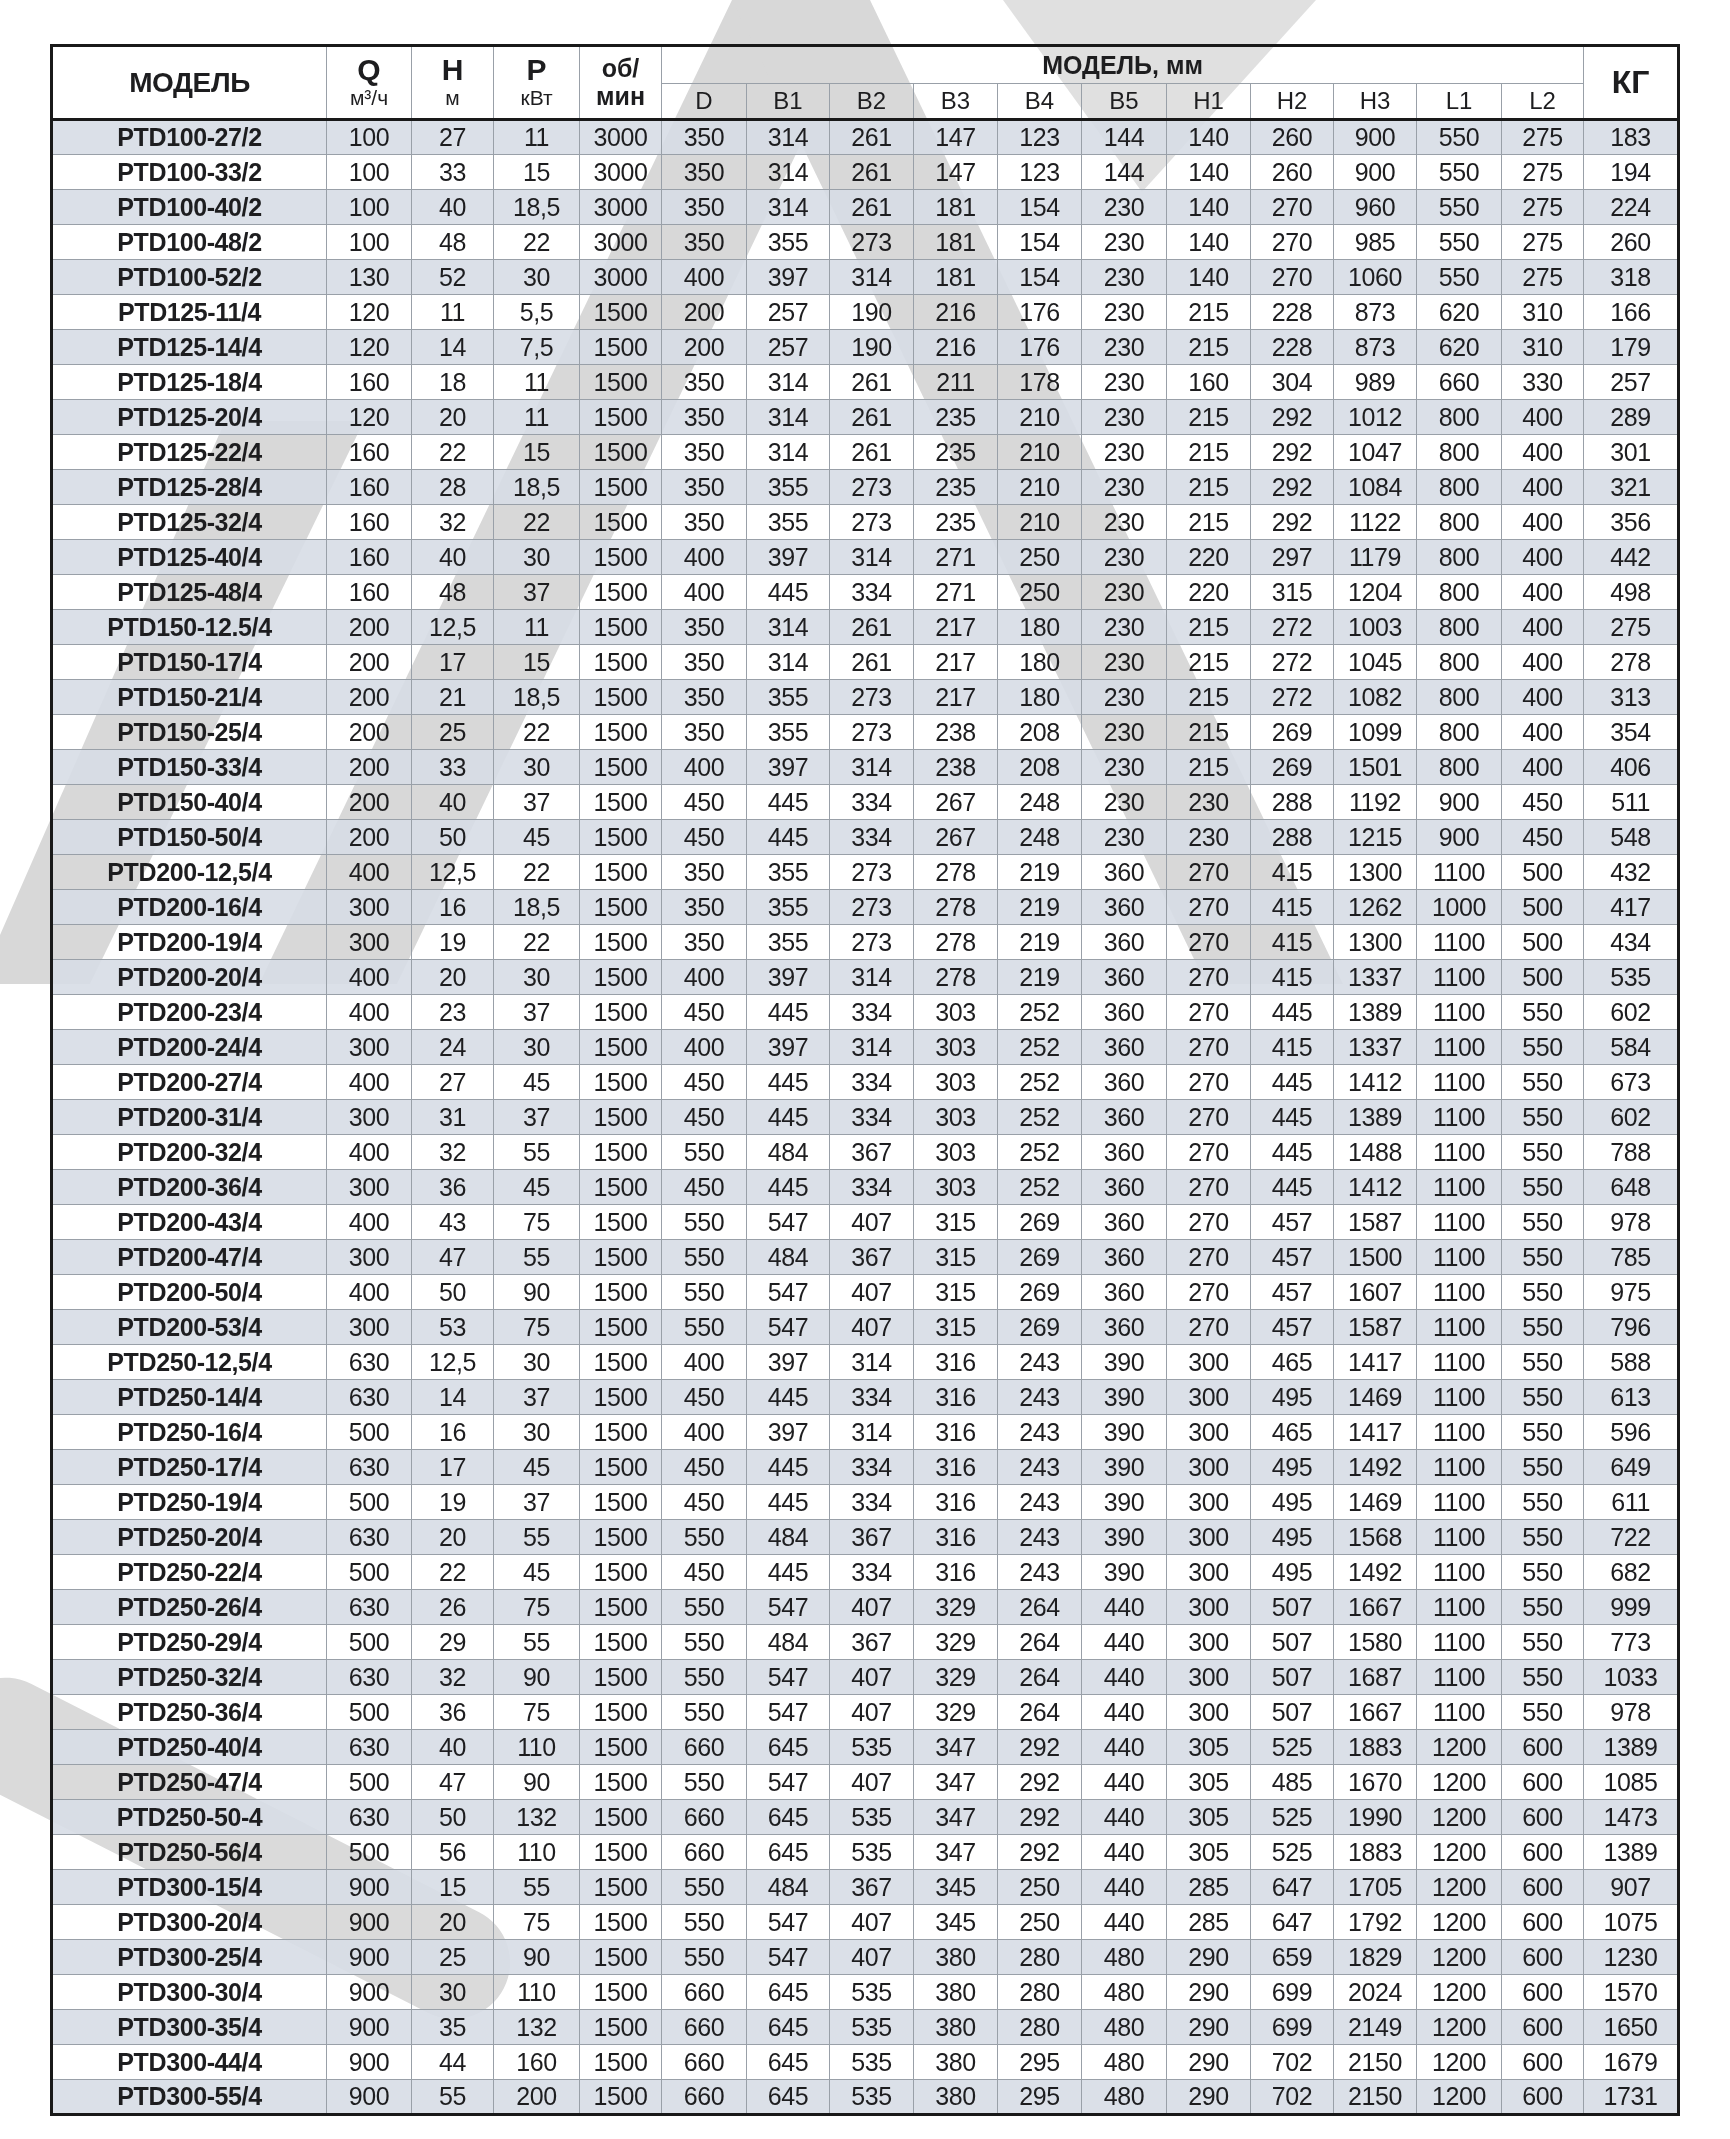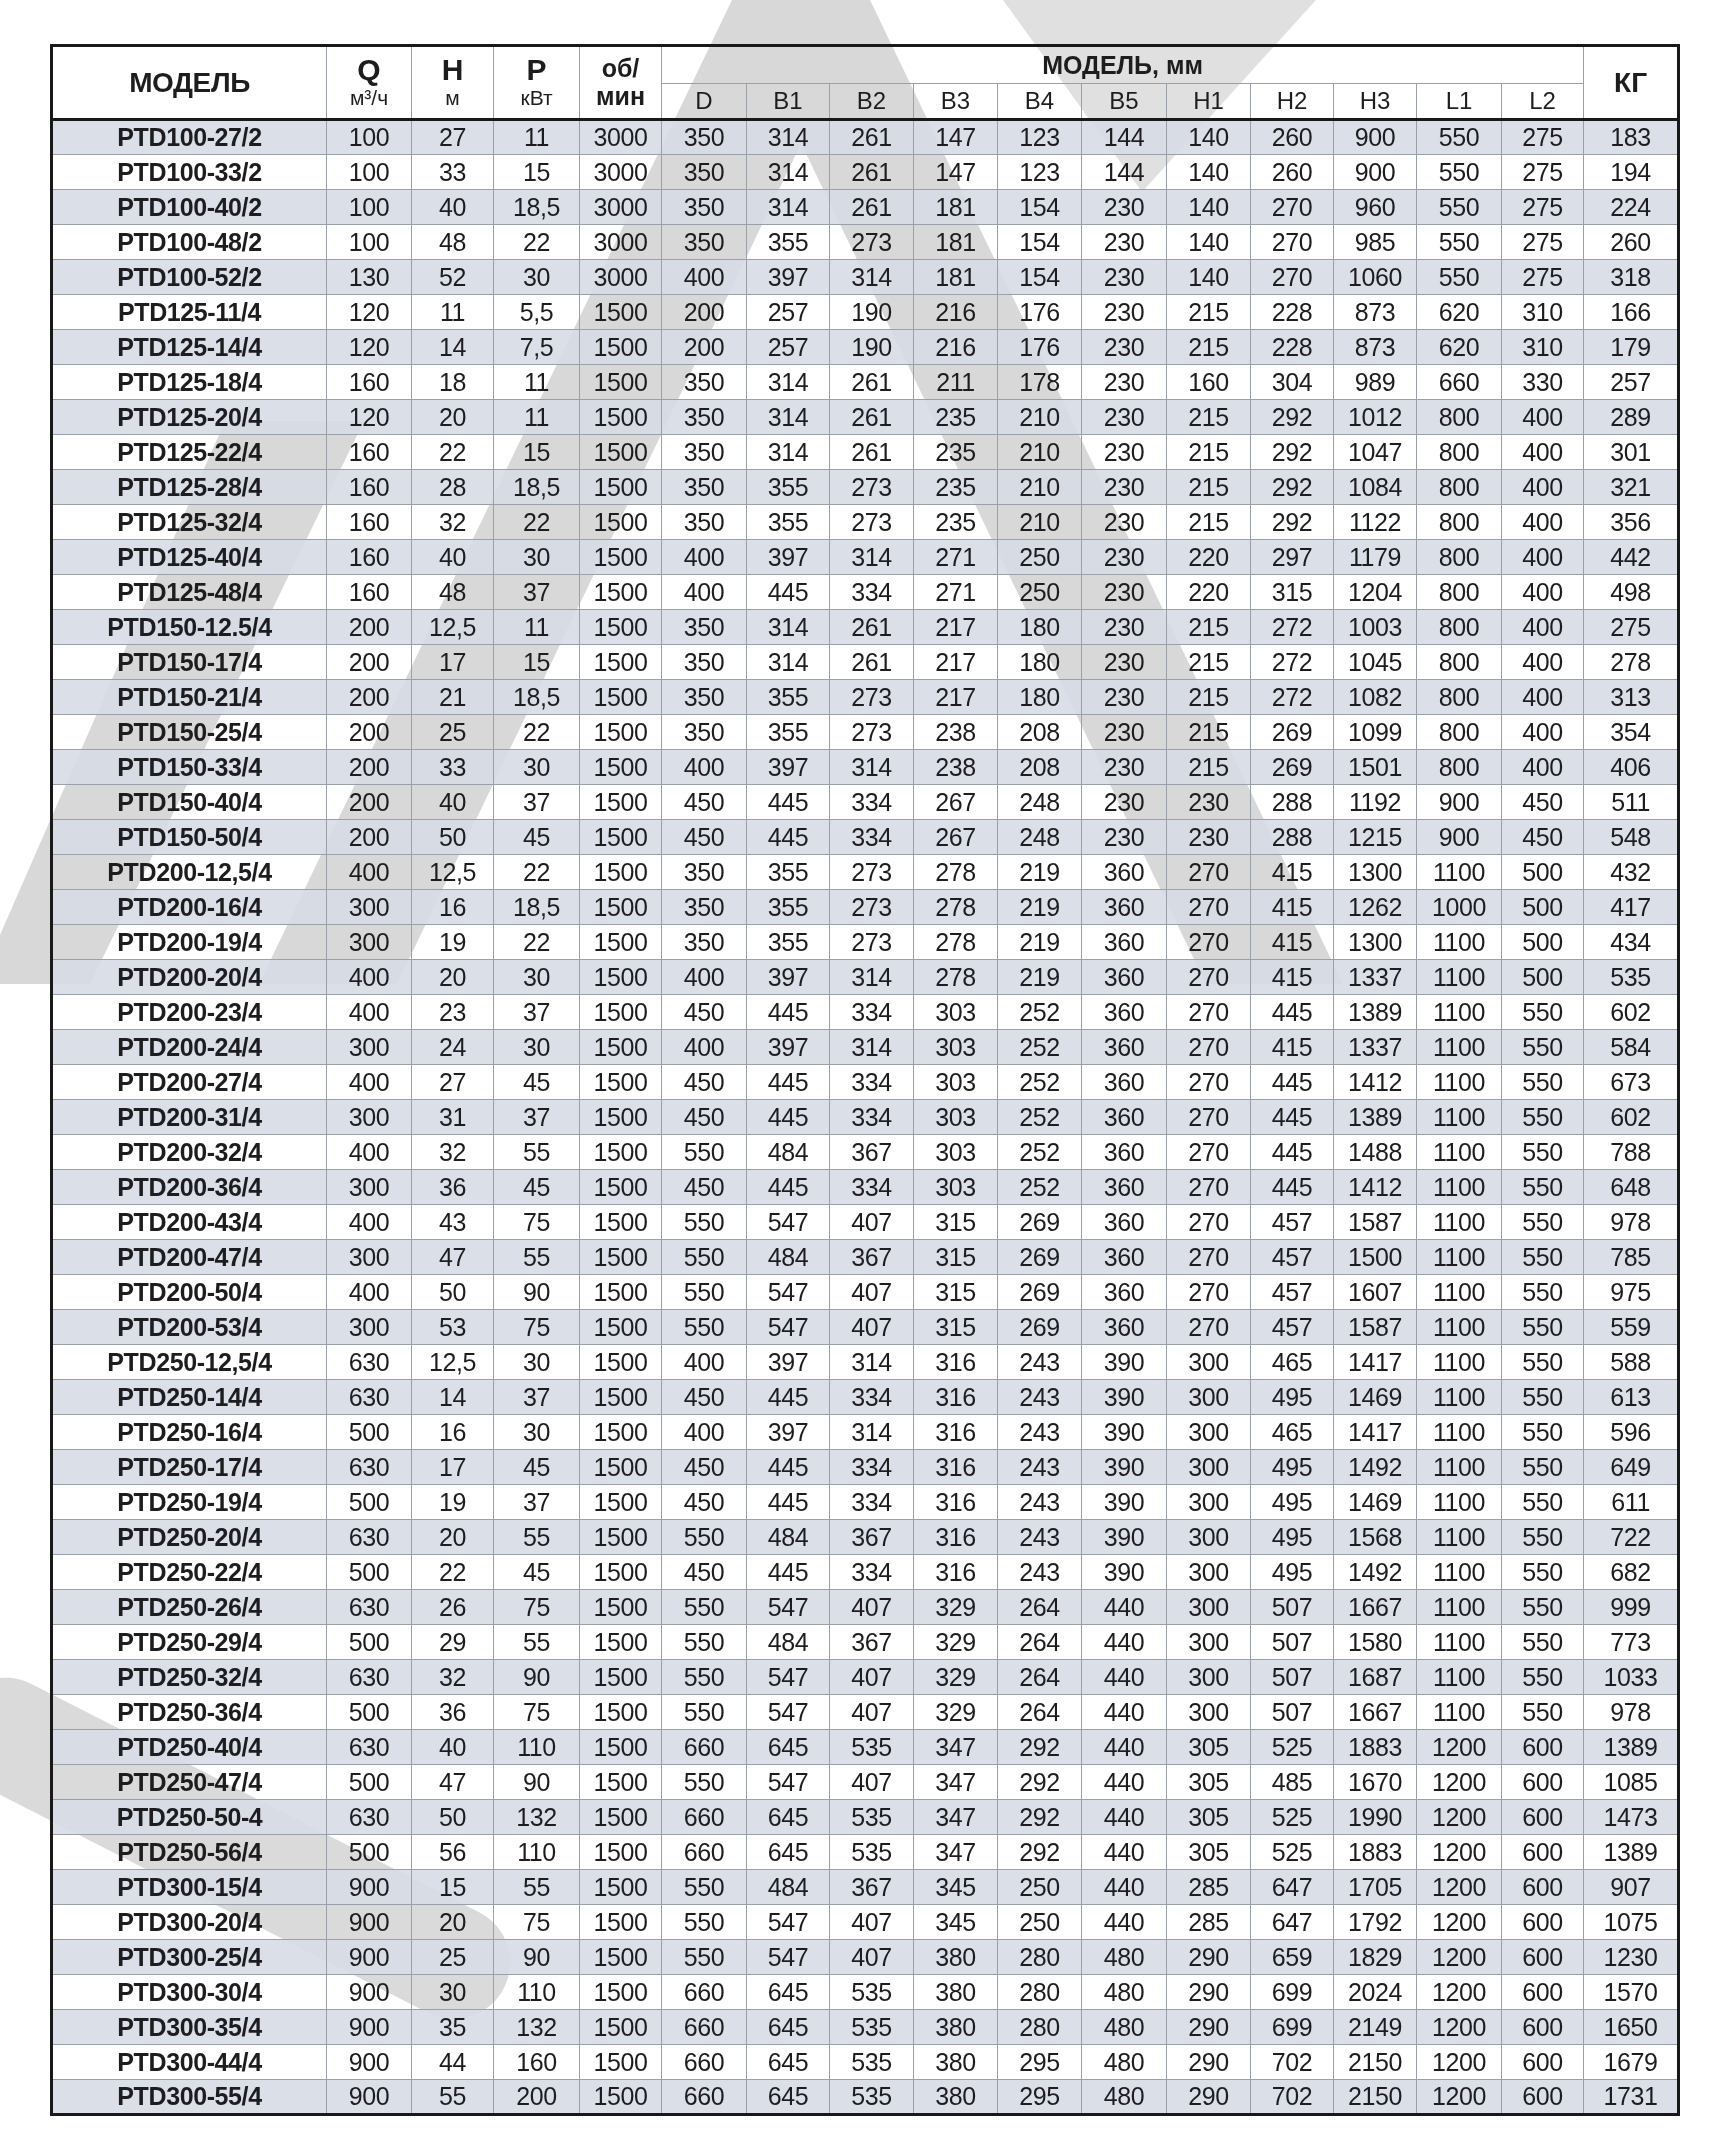--- a/index.html
+++ b/index.html
@@ -35,21 +35,21 @@
   thead tr.groups{height:38px}
   thead tr.subs{height:36px}
   thead th{background:transparent;font-weight:normal}
   thead tr.groups th[rowspan], thead tr.subs th{border-bottom:3px solid #191919}
   th.h-model{font-size:28px;font-weight:bold;letter-spacing:-0.4px}
   th.h-qty .hl{font-size:30px;font-weight:bold;line-height:1.0}
   th.h-qty .hu{font-size:21px;line-height:1.1;margin-top:1px}
   th.h-rpm div{font-size:25px;font-weight:bold;line-height:1.1}
   th.h-group{font-size:25px;font-weight:bold}
   th.h-size{font-size:24px}
-  th.h-kg{font-size:28px;font-weight:bold}
+  th.h-kg{font-size:32px;font-weight:bold}
   tbody tr{height:35px}
   tbody tr.shaded td{background:rgba(215,221,230,0.90)}
   tbody td{font-size:25px;letter-spacing:-0.4px}
   tbody td.model{font-weight:bold}
 </style>
 </head>
 <body>
 
 <div class="wm">
   <div class="wm-leg-left"></div>
@@ -772,21 +772,21 @@
         <td>547</td>
         <td>407</td>
         <td>315</td>
         <td>269</td>
         <td>360</td>
         <td>270</td>
         <td>457</td>
         <td>1587</td>
         <td>1100</td>
         <td>550</td>
-        <td>559</td>
+        <td>796</td>
       </tr>
       <tr>
         <td class="model">PTD250-12,5/4</td>
         <td>630</td>
         <td>12,5</td>
         <td>30</td>
         <td>1500</td>
         <td>400</td>
         <td>397</td>
         <td>314</td>

